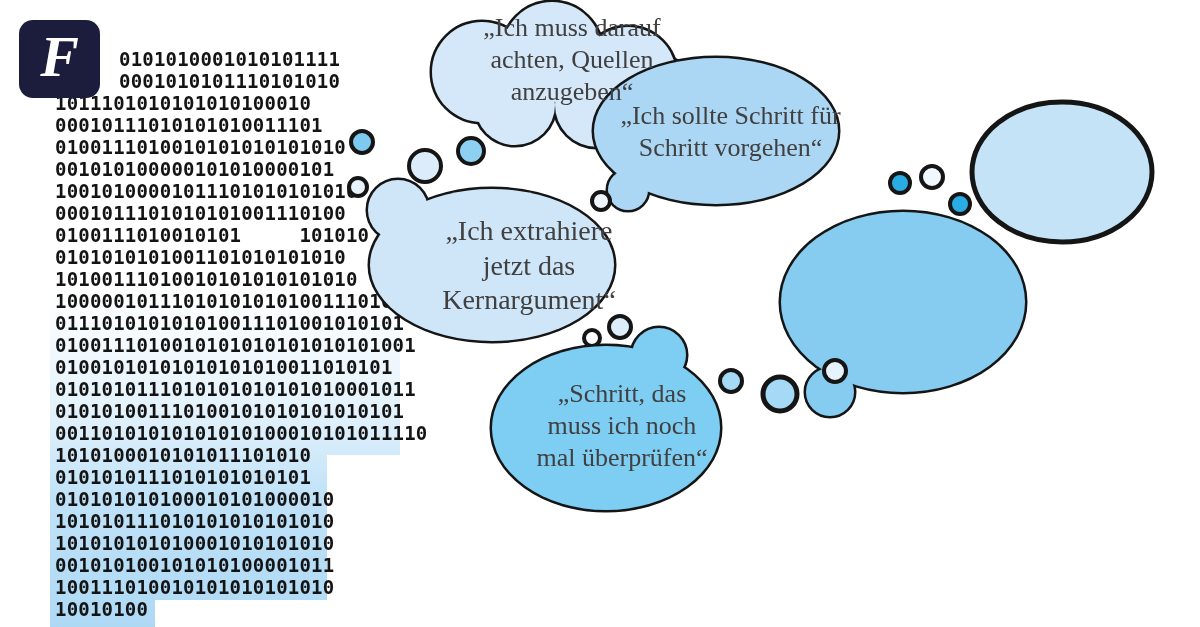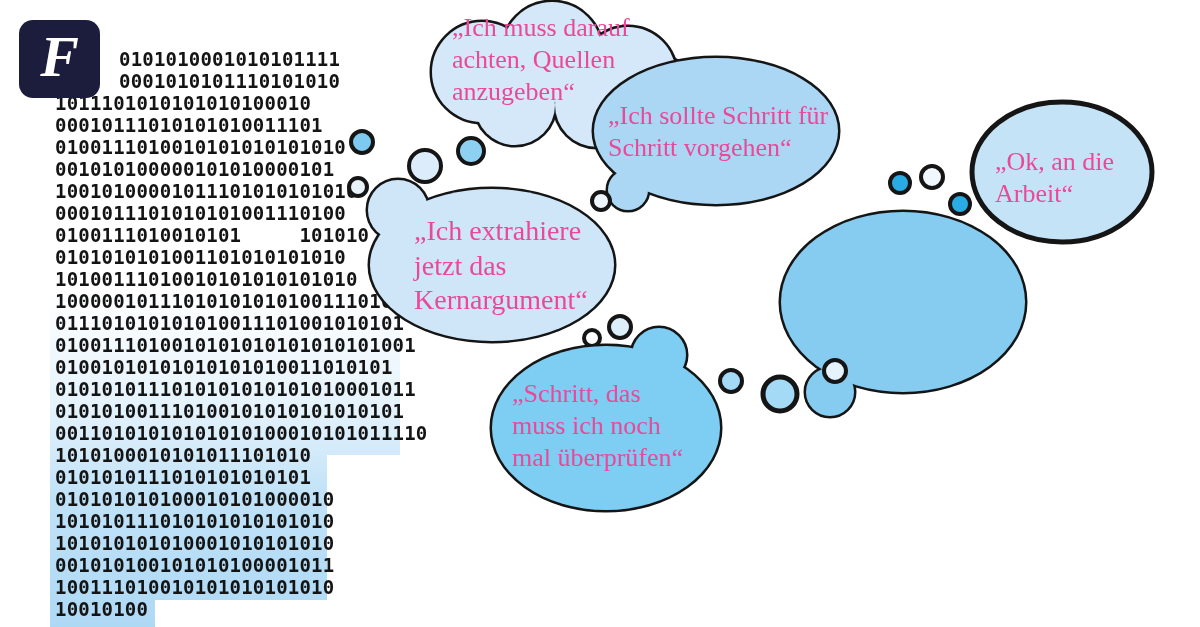--- a/index.html
+++ b/index.html
@@ -17,22 +17,22 @@
   .bin-line{height:22px;}
   .bin-line.indent{margin-left:64px;}
   
   .faz-logo{position:absolute;left:19px;top:20px;width:81px;height:78px;background:#1c1c3c;
     border-radius:14px;display:flex;align-items:center;justify-content:center;}
   .faz-logo .letter{color:#ffffff;font-family:"Liberation Serif",serif;font-style:italic;
     font-weight:bold;font-size:58px;line-height:1;transform:translateY(-2px);}
   
   .bubbles-svg{position:absolute;left:0;top:0;}
   
-  .bubble-text{position:absolute;white-space:pre-line;color:#ec4899;
-    font-family:"Liberation Serif",serif;font-size:26px;line-height:1.24;}
+  .bubble-text{position:absolute;white-space:pre-line;color:#404040;
+    font-family:"Liberation Serif",serif;font-size:26px;line-height:1.24;text-align:center;}
   .bt-kern{font-size:28px;}
 </style>
 </head>
 <body>
 
 <div class="canvas">
 
   <div class="binary-highlight"></div>
 
   <div class="binary-block"><div class="bin-line indent">0101010001010101111</div><div class="bin-line indent">0001010101110101010</div><div class="bin-line">1011101010101010100010</div><div class="bin-line">00010111010101010011101</div><div class="bin-line">0100111010010101010101010</div><div class="bin-line">001010100000101010000101</div><div class="bin-line">10010100001011101010101010</div><div class="bin-line">0001011101010101001110100</div><div class="bin-line">0100111010010101     101010</div><div class="bin-line">0101010101001101010101010</div><div class="bin-line">10100111010010101010101010</div><div class="bin-line">100000101110101010101001110100</div><div class="bin-line">011101010101010011101001010101</div><div class="bin-line">0100111010010101010101010101001</div><div class="bin-line">01001010101010101010011010101</div><div class="bin-line">0101010111010101010101010001011</div><div class="bin-line">010101001110100101010101010101</div><div class="bin-line">00110101010101010100010101011110</div><div class="bin-line">1010100010101011101010</div><div class="bin-line">0101010111010101010101</div><div class="bin-line">010101010100010101000010</div><div class="bin-line">101010111010101010101010</div><div class="bin-line">101010101010001010101010</div><div class="bin-line">001010100101010100001011</div><div class="bin-line">100111010010101010101010</div><div class="bin-line">10010100</div></div>
@@ -122,15 +122,13 @@
 achten, Quellen
 anzugeben“</div>
   <div class="bubble-text" style="left:608px;top:100px;width:245px">„Ich sollte Schritt für
 Schritt vorgehen“</div>
   <div class="bubble-text bt-kern" style="left:414px;top:214px;width:230px">„Ich extrahiere
 jetzt das
 Kernargument“</div>
   <div class="bubble-text" style="left:512px;top:378px;width:220px">„Schritt, das
 muss ich noch
 mal überprüfen“</div>
-  <div class="bubble-text" style="left:995px;top:146px;width:170px">„Ok, an die
-Arbeit“</div>
 </div>
 
 </body></html>

